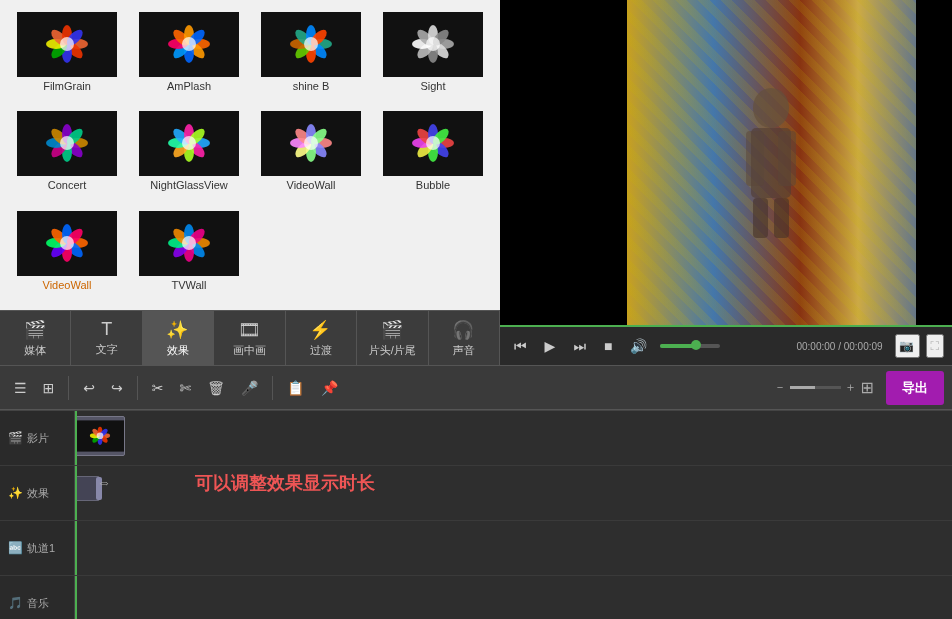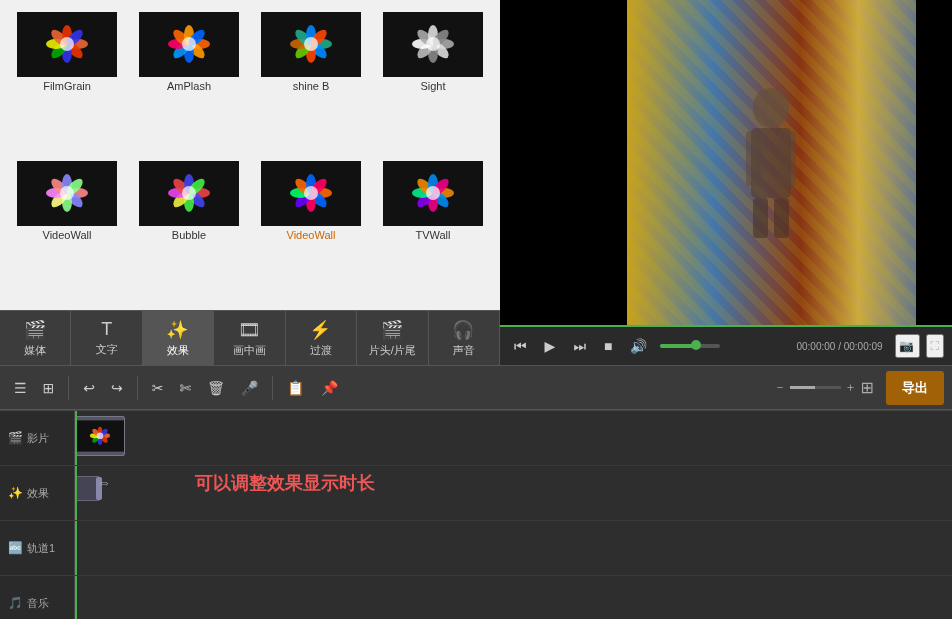--- a/index.html
+++ b/index.html
@@ -41,21 +41,21 @@
     .screenshot-btn { font-size: 12px; color: #aaa; cursor: pointer; padding: 3px; }
     .fullscreen-btn { font-size: 12px; color: #aaa; cursor: pointer; padding: 3px; }
 
     
     .middle-toolbar { height: 45px; background: #3a3a3a; display: flex; align-items: center; padding: 0 8px; gap: 4px; border-bottom: 1px solid #555; border-top: 1px solid #555; }
     .mtb-btn { background: none; border: none; color: #ccc; cursor: pointer; font-size: 14px; padding: 4px 6px; border-radius: 3px; }
     .mtb-separator { width: 1px; height: 24px; background: #555; margin: 0 4px; }
     .zoom-slider { flex: 0 0 100px; display: flex; align-items: center; gap: 4px; margin-left: auto; }
     .zoom-track { flex: 1; height: 3px; background: #555; position: relative; }
     .zoom-fill { width: 50%; height: 100%; background: #aaa; }
-    .export-btn { background: #a16207; color: #fff; border: none; padding: 8px 16px; border-radius: 3px; cursor: pointer; font-size: 13px; font-weight: bold; margin-left: 8px; }
+    .export-btn { background: #a21caf; color: #fff; border: none; padding: 8px 16px; border-radius: 3px; cursor: pointer; font-size: 13px; font-weight: bold; margin-left: 8px; }
 
     
     .timeline-section { flex: 1; background: #2e2e2e; display: flex; flex-direction: column; overflow: hidden; }
 
     .timeline-ruler { height: 25px; background: #252525; display: flex; align-items: center; padding-left: 75px; border-bottom: 1px solid #444; overflow: hidden; }
     .ruler-mark { font-size: 9px; color: #888; flex: 1; border-left: 1px solid #555; padding-left: 2px; }
 
     .timeline-tracks { flex: 1; display: flex; flex-direction: column; }
     .track-row { display: flex; height: 55px; border-bottom: 1px solid #3a3a3a; }
     .track-label { width: 75px; display: flex; align-items: center; padding-left: 8px; font-size: 11px; color: #aaa; background: #2a2a2a; border-right: 1px solid #444; gap: 4px; flex-shrink: 0; }
@@ -157,20 +157,54 @@
                 <ellipse cx="50" cy="41" rx="10" ry="5" fill="#888" transform="rotate(90 50 41)" opacity="0.9"></ellipse>
                 <ellipse cx="42.22182540694798" cy="38.36396103067893" rx="10" ry="5" fill="#bbb" transform="rotate(135 42.22182540694798 38.36396103067893)" opacity="0.9"></ellipse>
                 <ellipse cx="39" cy="32" rx="10" ry="5" fill="#fff" transform="rotate(180 39 32)" opacity="0.9"></ellipse>
                 <ellipse cx="42.22182540694797" cy="25.63603896932107" rx="10" ry="5" fill="#aaa" transform="rotate(225 42.22182540694797 25.63603896932107)" opacity="0.9"></ellipse>
                 <ellipse cx="50" cy="23" rx="10" ry="5" fill="#ddd" transform="rotate(270 50 23)" opacity="0.9"></ellipse>
                 <ellipse cx="57.77817459305202" cy="25.63603896932107" rx="10" ry="5" fill="#888" transform="rotate(315 57.77817459305202 25.63603896932107)" opacity="0.9"></ellipse>
                 <circle cx="50" cy="32" r="7" fill="#fff" opacity="0.7"></circle>
               </svg>
             </div>
             <div class="effect-label">Sight</div>
+          </div>
+          <div class="effect-item">
+            <div class="effect-thumb">
+              <svg width="100" height="65" viewBox="0 0 100 65" xmlns="http://www.w3.org/2000/svg">
+    <rect width="100" height="65" fill="#111"></rect>
+                <ellipse cx="61" cy="32" rx="10" ry="5" fill="#c80" transform="rotate(0 61 32)" opacity="0.9"></ellipse>
+                <ellipse cx="57.77817459305202" cy="38.36396103067893" rx="10" ry="5" fill="#80c" transform="rotate(45 57.77817459305202 38.36396103067893)" opacity="0.9"></ellipse>
+                <ellipse cx="50" cy="41" rx="10" ry="5" fill="#0c8" transform="rotate(90 50 41)" opacity="0.9"></ellipse>
+                <ellipse cx="42.22182540694798" cy="38.36396103067893" rx="10" ry="5" fill="#c08" transform="rotate(135 42.22182540694798 38.36396103067893)" opacity="0.9"></ellipse>
+                <ellipse cx="39" cy="32" rx="10" ry="5" fill="#08c" transform="rotate(180 39 32)" opacity="0.9"></ellipse>
+                <ellipse cx="42.22182540694797" cy="25.63603896932107" rx="10" ry="5" fill="#c80" transform="rotate(225 42.22182540694797 25.63603896932107)" opacity="0.9"></ellipse>
+                <ellipse cx="50" cy="23" rx="10" ry="5" fill="#80c" transform="rotate(270 50 23)" opacity="0.9"></ellipse>
+                <ellipse cx="57.77817459305202" cy="25.63603896932107" rx="10" ry="5" fill="#0c8" transform="rotate(315 57.77817459305202 25.63603896932107)" opacity="0.9"></ellipse>
+                <circle cx="50" cy="32" r="7" fill="#fff" opacity="0.7"></circle>
+              </svg>
+            </div>
+            <div class="effect-label">Concert</div>
+          </div>
+          <div class="effect-item">
+            <div class="effect-thumb">
+              <svg width="100" height="65" viewBox="0 0 100 65" xmlns="http://www.w3.org/2000/svg">
+    <rect width="100" height="65" fill="#111"></rect>
+                <ellipse cx="61" cy="32" rx="10" ry="5" fill="#2af" transform="rotate(0 61 32)" opacity="0.9"></ellipse>
+                <ellipse cx="57.77817459305202" cy="38.36396103067893" rx="10" ry="5" fill="#f2a" transform="rotate(45 57.77817459305202 38.36396103067893)" opacity="0.9"></ellipse>
+                <ellipse cx="50" cy="41" rx="10" ry="5" fill="#af2" transform="rotate(90 50 41)" opacity="0.9"></ellipse>
+                <ellipse cx="42.22182540694798" cy="38.36396103067893" rx="10" ry="5" fill="#fa2" transform="rotate(135 42.22182540694798 38.36396103067893)" opacity="0.9"></ellipse>
+                <ellipse cx="39" cy="32" rx="10" ry="5" fill="#2fa" transform="rotate(180 39 32)" opacity="0.9"></ellipse>
+                <ellipse cx="42.22182540694797" cy="25.63603896932107" rx="10" ry="5" fill="#2af" transform="rotate(225 42.22182540694797 25.63603896932107)" opacity="0.9"></ellipse>
+                <ellipse cx="50" cy="23" rx="10" ry="5" fill="#f2a" transform="rotate(270 50 23)" opacity="0.9"></ellipse>
+                <ellipse cx="57.77817459305202" cy="25.63603896932107" rx="10" ry="5" fill="#af2" transform="rotate(315 57.77817459305202 25.63603896932107)" opacity="0.9"></ellipse>
+                <circle cx="50" cy="32" r="7" fill="#fff" opacity="0.7"></circle>
+              </svg>
+            </div>
+            <div class="effect-label">NightGlassView</div>
           </div>
           <div class="effect-item">
             <div class="effect-thumb">
               <svg width="100" height="65" viewBox="0 0 100 65" xmlns="http://www.w3.org/2000/svg">
     <rect width="100" height="65" fill="#111"></rect>
                 <ellipse cx="61" cy="32" rx="10" ry="5" fill="#f88" transform="rotate(0 61 32)" opacity="0.9"></ellipse>
                 <ellipse cx="57.77817459305202" cy="38.36396103067893" rx="10" ry="5" fill="#88f" transform="rotate(45 57.77817459305202 38.36396103067893)" opacity="0.9"></ellipse>
                 <ellipse cx="50" cy="41" rx="10" ry="5" fill="#8f8" transform="rotate(90 50 41)" opacity="0.9"></ellipse>
                 <ellipse cx="42.22182540694798" cy="38.36396103067893" rx="10" ry="5" fill="#ff8" transform="rotate(135 42.22182540694798 38.36396103067893)" opacity="0.9"></ellipse>
                 <ellipse cx="39" cy="32" rx="10" ry="5" fill="#f8f" transform="rotate(180 39 32)" opacity="0.9"></ellipse>

